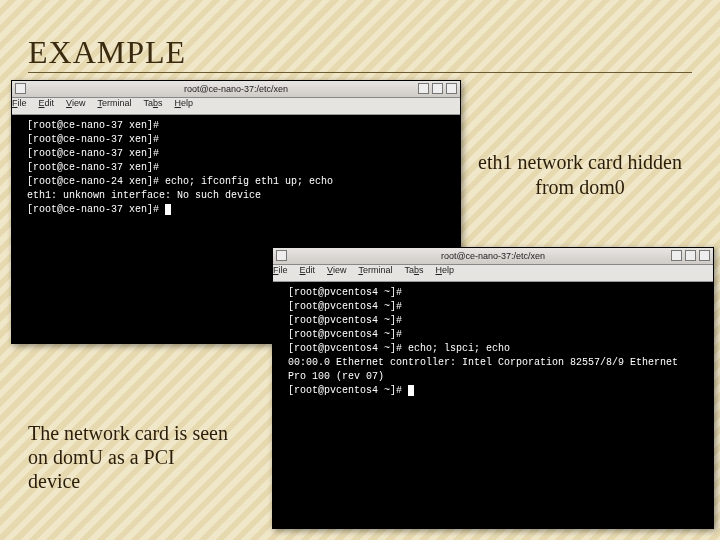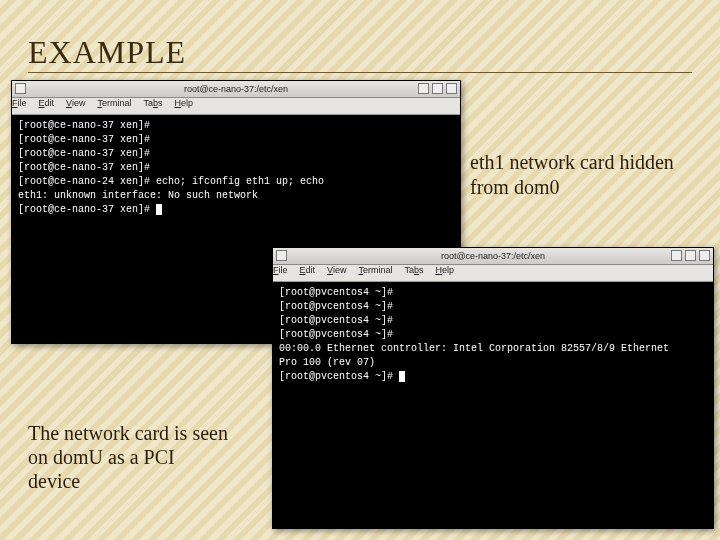--- a/index.html
+++ b/index.html
@@ -1,31 +1,31 @@
 <!DOCTYPE html>
 <html><head>
 <meta charset="utf-8">
 <style>
 html,body{margin:0;padding:0;width:720px;height:540px;overflow:hidden;font-family:"Times New Roman",serif;background:#f0e6c8}
 body{position:relative}
 .bg-stripes{position:absolute;inset:0;background:repeating-linear-gradient(135deg,#f0e6c8 0px,#f0e6c8 6px,#e6d9b0 6px,#e6d9b0 12px);z-index:0}
 .slide-title{position:absolute;left:28px;top:34px;font-size:32px;color:#3a2a10;letter-spacing:1px;z-index:5}
 .hr-line{position:absolute;left:28px;right:28px;top:72px;height:0;border-top:1px solid #6b5a30;z-index:4}
-.callout-right{position:absolute;right:30px;top:150px;width:220px;font-size:20px;color:#2a1d0a;line-height:1.25;z-index:6}
+.callout-right{position:absolute;right:30px;top:150px;width:220px;text-align:center;font-size:20px;color:#2a1d0a;line-height:1.25;z-index:6}
 .callout-left{position:absolute;left:28px;top:421px;width:200px;font-size:20px;color:#2a1d0a;line-height:1.2;z-index:6}
 .termwin{position:absolute;background:#d6d3d0;border:1px solid #000;box-shadow:2px 2px 6px rgba(0,0,0,.4);z-index:10;display:flex;flex-direction:column}
 .titlebar{height:16px;background:linear-gradient(#e8e6e3,#cfcbc6);border-bottom:1px solid #888;display:flex;align-items:center;justify-content:center;position:relative;font:9px sans-serif;color:#222}
 .titlebar .wbtn{position:absolute;top:2px;width:11px;height:11px;border:1px solid #777;background:#eee;box-sizing:border-box}
 .titlebar .wbtn.l1{left:3px}
 .titlebar .wbtn.r1{right:3px}
 .titlebar .wbtn.r2{right:17px}
 .titlebar .wbtn.r3{right:31px}
 .menubar{height:16px;background:#e6e4e1;border-bottom:1px solid #999;display:flex;gap:12px;padding:0 0;font:9px sans-serif;color:#222;}
 .menubar span u{text-decoration:underline}
-.console{flex:1;background:#000;color:#fff;font:10px/14px "Courier New",monospace;padding:4px 6px;white-space:pre;overflow:hidden}
+.console{flex:1;background:#000;color:#fff;font:10px/14px "Courier New",monospace;padding:4px 15px;white-space:pre;overflow:hidden}
 .cursor{display:inline-block;width:6px;height:11px;background:#fff;vertical-align:text-bottom}
 #win-a{left:11px;top:80px;width:448px;height:262px}
 #win-b{left:272px;top:247px;width:440px;height:280px;z-index:11}
 </style>
 </head>
 <body>
 
 <div class="bg-stripes"></div>
 
 <div class="slide-title">EXAMPLE</div>
@@ -43,33 +43,33 @@
     <div class="wbtn r1"></div>
   </div>
   <div class="menubar">
     <span><u>F</u>ile</span>
     <span><u>E</u>dit</span>
     <span><u>V</u>iew</span>
     <span><u>T</u>erminal</span>
     <span>Ta<u>b</u>s</span>
     <span><u>H</u>elp</span>
   </div>
-  <div class="console" id="con-a"><div>[root@ce-nano-37 xen]#</div><div>[root@ce-nano-37 xen]#</div><div>[root@ce-nano-37 xen]#</div><div>[root@ce-nano-37 xen]#</div><div>[root@ce-nano-24 xen]# echo; ifconfig eth1 up; echo</div><div></div><div>eth1: unknown interface: No such network</div><div></div><div>[root@ce-nano-37 xen]# <span class="cursor"></span></div></div>
+  <div class="console" id="con-a"><div>[root@ce-nano-37 xen]#</div><div>[root@ce-nano-37 xen]#</div><div>[root@ce-nano-37 xen]#</div><div>[root@ce-nano-37 xen]#</div><div>[root@ce-nano-24 xen]# echo; ifconfig eth1 up; echo</div><div></div><div>eth1: unknown interface: No such device</div><div></div><div>[root@ce-nano-37 xen]# <span class="cursor"></span></div></div>
 </div>
 
 <div class="termwin" id="win-b">
   <div class="titlebar">
     <div class="wbtn l1"></div>
     <span>root@ce-nano-37:/etc/xen</span>
     <div class="wbtn r3"></div>
     <div class="wbtn r2"></div>
     <div class="wbtn r1"></div>
   </div>
   <div class="menubar">
     <span><u>F</u>ile</span>
     <span><u>E</u>dit</span>
     <span><u>V</u>iew</span>
     <span><u>T</u>erminal</span>
     <span>Ta<u>b</u>s</span>
     <span><u>H</u>elp</span>
   </div>
-  <div class="console" id="con-b"><div>[root@pvcentos4 ~]#</div><div>[root@pvcentos4 ~]#</div><div>[root@pvcentos4 ~]#</div><div>[root@pvcentos4 ~]#</div><div></div><div>00:00.0 Ethernet controller: Intel Corporation 82557/8/9 Ethernet</div><div>Pro 100 (rev 07)</div><div></div><div>[root@pvcentos4 ~]# <span class="cursor"></span></div></div>
+  <div class="console" id="con-b"><div>[root@pvcentos4 ~]#</div><div>[root@pvcentos4 ~]#</div><div>[root@pvcentos4 ~]#</div><div>[root@pvcentos4 ~]#</div><div>[root@pvcentos4 ~]# echo; lspci; echo</div><div></div><div>00:00.0 Ethernet controller: Intel Corporation 82557/8/9 Ethernet</div><div>Pro 100 (rev 07)</div><div></div><div>[root@pvcentos4 ~]# <span class="cursor"></span></div></div>
 </div>
 
 </body></html>

